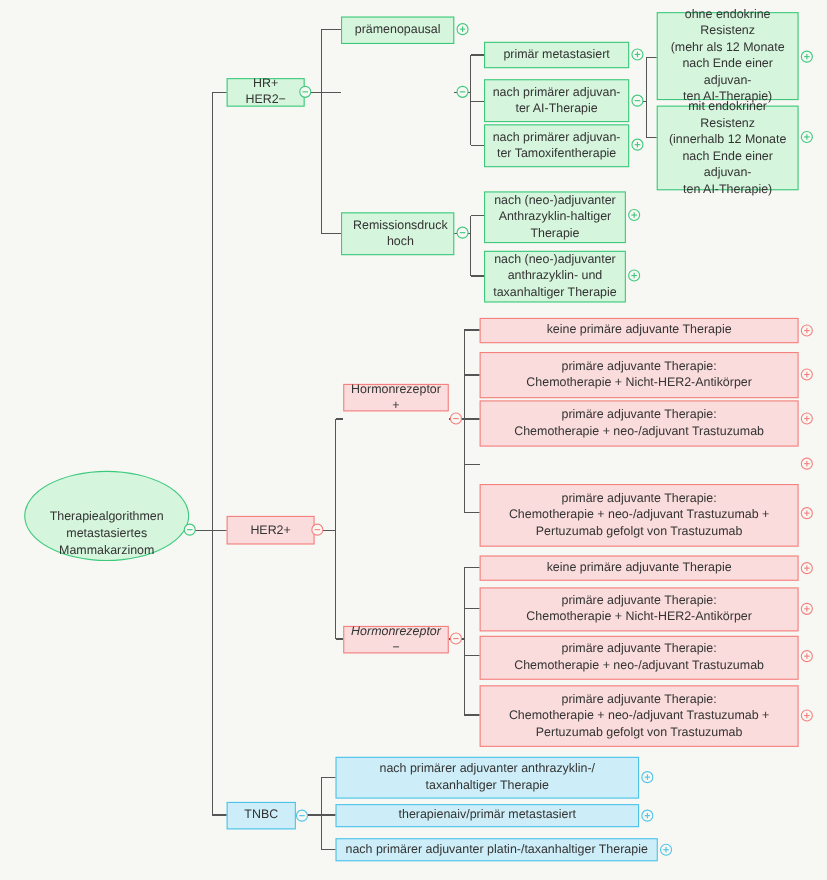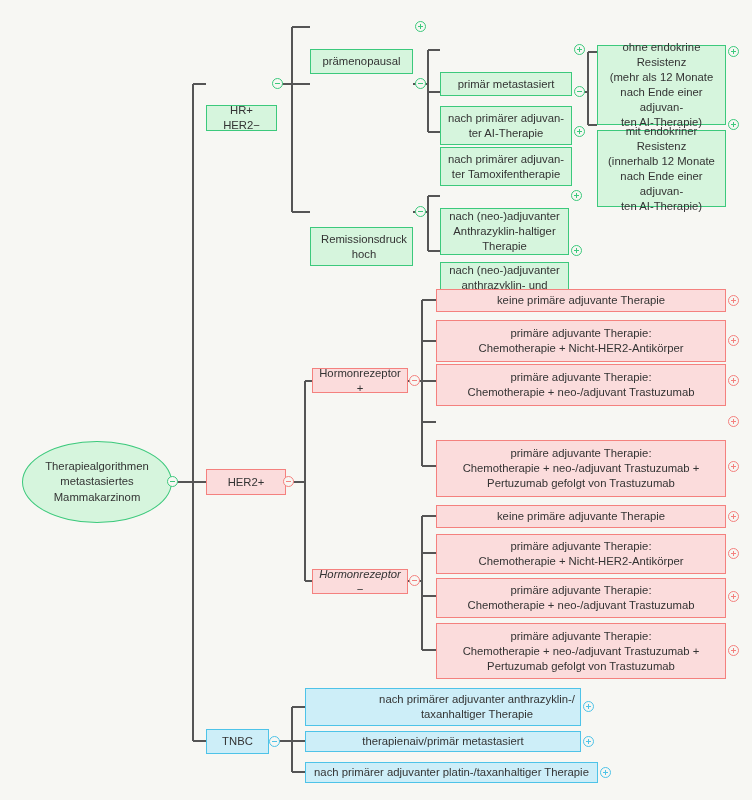--- a/index.html
+++ b/index.html
@@ -19,21 +19,21 @@
     display:flex;align-items:center;justify-content:center;
     text-align:center;
     color:#333;
     font-size:11.3px;
     line-height:15px;
     padding:2px 5px;
     border-style:solid;
     border-width:1.3px;
     white-space:pre-line;
   }
-  .green{background:#d6f5dd;border-color:#3cc97c;margin-top:34px;}
+  .green{background:#d6f5dd;border-color:#3cc97c;}
   .red{background:#fbdcdc;border-color:#f4817e;}
   .blue{background:#cdeef8;border-color:#4ec3e8;}
 
   .root{
     position:absolute;
     border-radius:50%;
     background:#d6f5dd;
     border:1.3px solid #3cc97c;
     display:flex;align-items:center;justify-content:center;
     text-align:center;color:#333;
@@ -116,21 +116,21 @@
       <path d="M422,650 H436"></path>
 
       <path d="M275,741 H292"></path>
       <path d="M292,707 V772"></path>
       <path d="M292,707 H305"></path>
       <path d="M292,741 H305"></path>
       <path d="M292,772 H305"></path>
     </g>
   </svg>
 
-  <div class="root" style="left:22px;top:441px;width:150px;height:82px;">
+  <div class="root" style="left:22px;top:428px;width:150px;height:82px;align-items:flex-end;">
     <span>Therapiealgorithmen
 metastasiertes
 Mammakarzinom</span>
   </div>
   <div class="toggle t-green" style="left:167px;top:476px;">
     <i class="h"></i>
   </div>
 
   <div class="node green" style="left:206px;top:71px;width:71px;height:26px;">
     <span>HR+ HER2−</span>
@@ -233,21 +233,21 @@
   <div class="node green" style="left:440px;top:228px;width:129px;height:47px;">
     <span>nach (neo-)adjuvanter
 anthrazyklin- und
 taxanhaltiger Therapie</span>
   </div>
   <div class="toggle t-green" style="left:571px;top:245px;">
       <i class="h"></i>
       <i class="v"></i>
     </div>
 
-  <div class="node red" style="left:312px;top:368px;width:96px;height:25px;">
+  <div class="node red" style="left:312px;top:349px;width:96px;height:25px;">
     <span>Hormonrezeptor +</span>
   </div>
   <div class="toggle t-red" style="left:409px;top:375px;">
       <i class="h"></i>
     </div>
 
   <div class="node red" style="left:312px;top:569px;width:96px;height:25px;font-style:italic;">
     <span>Hormonrezeptor −</span>
   </div>
   <div class="toggle t-red" style="left:409px;top:575px;">
@@ -324,21 +324,21 @@
   <div class="node red" style="left:436px;top:623px;width:290px;height:56px;">
     <span>primäre adjuvante Therapie:
 Chemotherapie + neo-/adjuvant Trastuzumab +
 Pertuzumab gefolgt von Trastuzumab</span>
   </div>
   <div class="toggle t-red" style="left:728px;top:645px;">
       <i class="h"></i>
       <i class="v"></i>
     </div>
 
-  <div class="node blue" style="left:305px;top:688px;width:276px;height:38px;justify-content:flex-end;">
+  <div class="node blue" style="left:305px;top:688px;width:276px;height:38px;">
     <span>nach primärer adjuvanter anthrazyklin-/
 taxanhaltiger Therapie</span>
   </div>
   <div class="toggle t-blue" style="left:583px;top:701px;">
       <i class="h"></i>
       <i class="v"></i>
     </div>
 
   <div class="node blue" style="left:305px;top:731px;width:276px;height:21px;">
     <span>therapienaiv/primär metastasiert</span>

